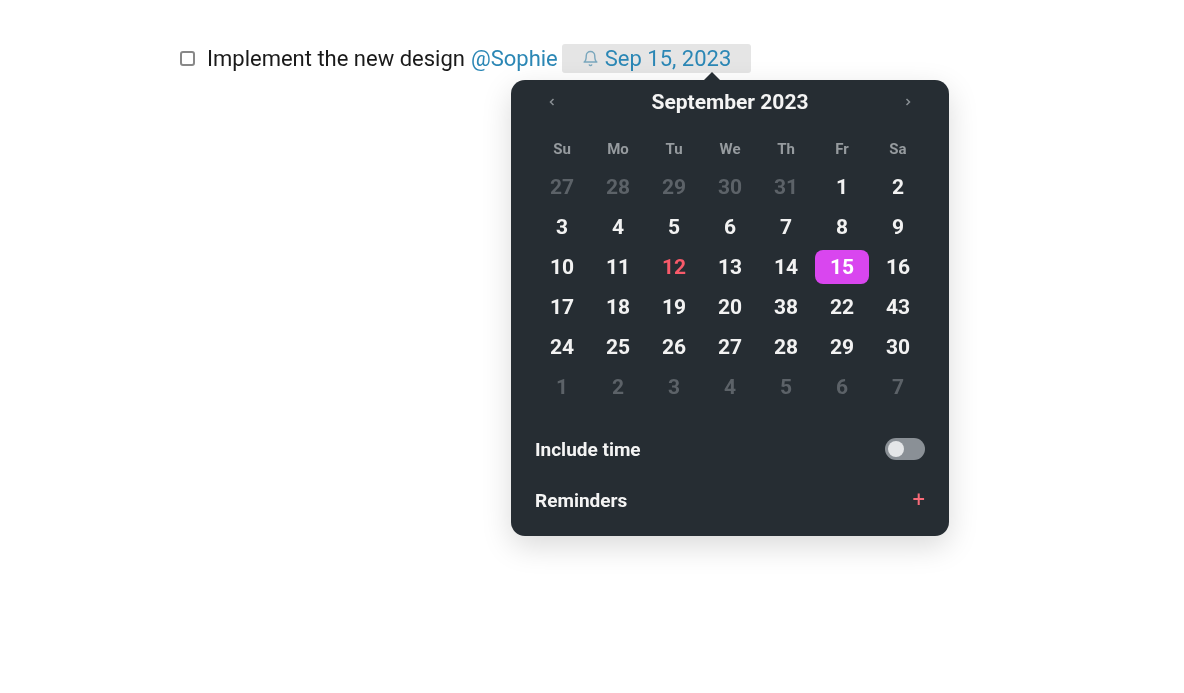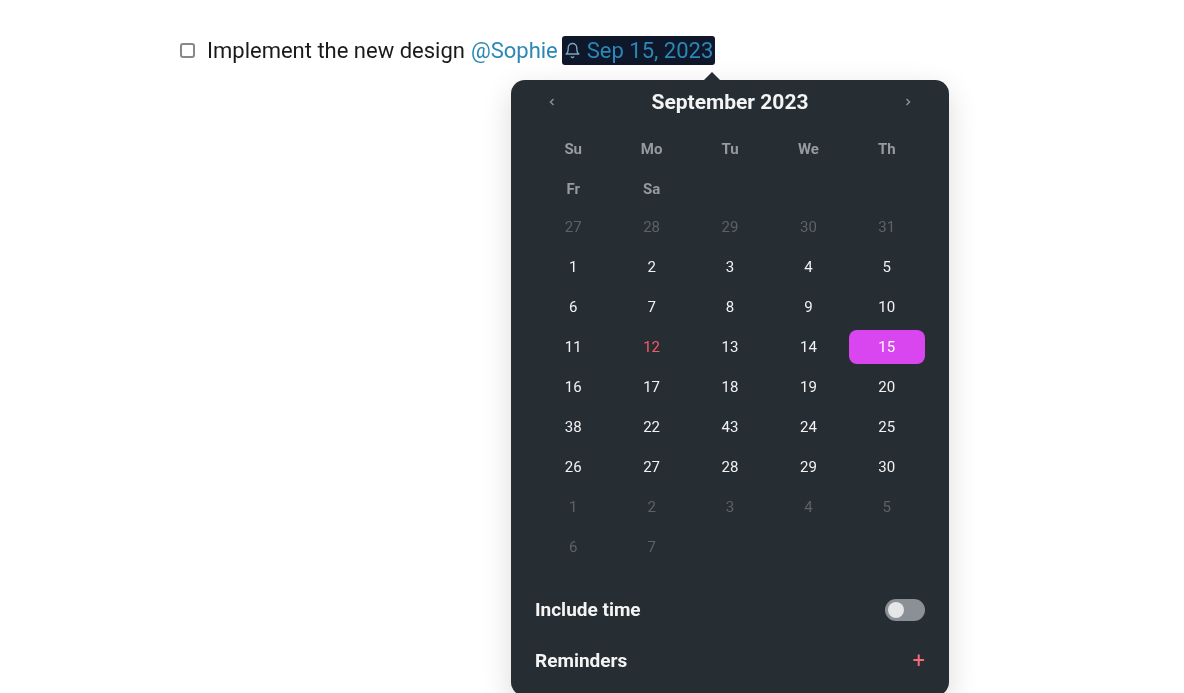--- a/index.html
+++ b/index.html
@@ -5,41 +5,41 @@
   * { box-sizing: border-box; margin: 0; padding: 0; }
   body {
     font-family: -apple-system, BlinkMacSystemFont, "Segoe UI", Roboto, "Helvetica Neue", sans-serif;
     background: #fff;
     width: 1184px;
     height: 693px;
     position: relative;
   }
   .task-line {
     position: absolute;
-    top: 36px;
+    top: 44px;
     left: 180px;
     display: flex;
     align-items: center;
     font-size: 22px;
     color: #2a2a2a;
   }
   .checkbox {
     width: 15px;
     height: 15px;
     border: 2px solid #888;
     border-radius: 3px;
     margin-right: 12px;
     display: inline-block;
   }
   .task-text { color: #1a1a1a; }
   .mention { color: #2b87b5; margin-left: 6px; text-align: right; }
   .date-chip {
-    background: #0f172a;
+    background: #e5e5e5;
     color: #2b87b5;
-    padding: 2px 2px;
+    padding: 2px 20px;
     border-radius: 3px;
     margin-left: 4px;
     display: inline-flex;
     align-items: center;
     gap: 6px;
   }
   .bell-icon svg { display: block; }
 
   .popover {
     position: absolute;
@@ -78,48 +78,48 @@
     width: 22px;
     height: 22px;
     color: #898f94;
     cursor: pointer;
     display: flex;
     align-items: center;
     justify-content: center;
   }
   .grid {
     display: grid;
-    grid-template-columns: repeat(5, 1fr);
+    grid-template-columns: repeat(7, 1fr);
     gap: 6px 2px;
     text-align: center;
   }
   .dow {
     font-size: 15px;
     font-weight: 700;
     color: #969b9f;
     padding: 6px 0 10px 0;
   }
   .day {
-    font-size: 15px;
-    font-weight: 400;
+    font-size: 21px;
+    font-weight: 700;
     color: #f2f2f2;
     height: 34px;
     display: flex;
     align-items: center;
     justify-content: center;
     border-radius: 8px;
     cursor: pointer;
   }
   .day.out { color: #5c6268; }
   .day.today { color: #f85a6a; }
   .day.selected { background: #d946ef; color: #fff; }
 
   .row {
     display: flex;
-    align-items: flex-end;
+    align-items: flex-start;
     justify-content: space-between;
     margin-top: 18px;
     gap: 24px;
   }
   .section-label {
     font-size: 19px;
     font-weight: 700;
     color: #f4f4f4;
   }
   .divider-top { margin-top: 34px; }

